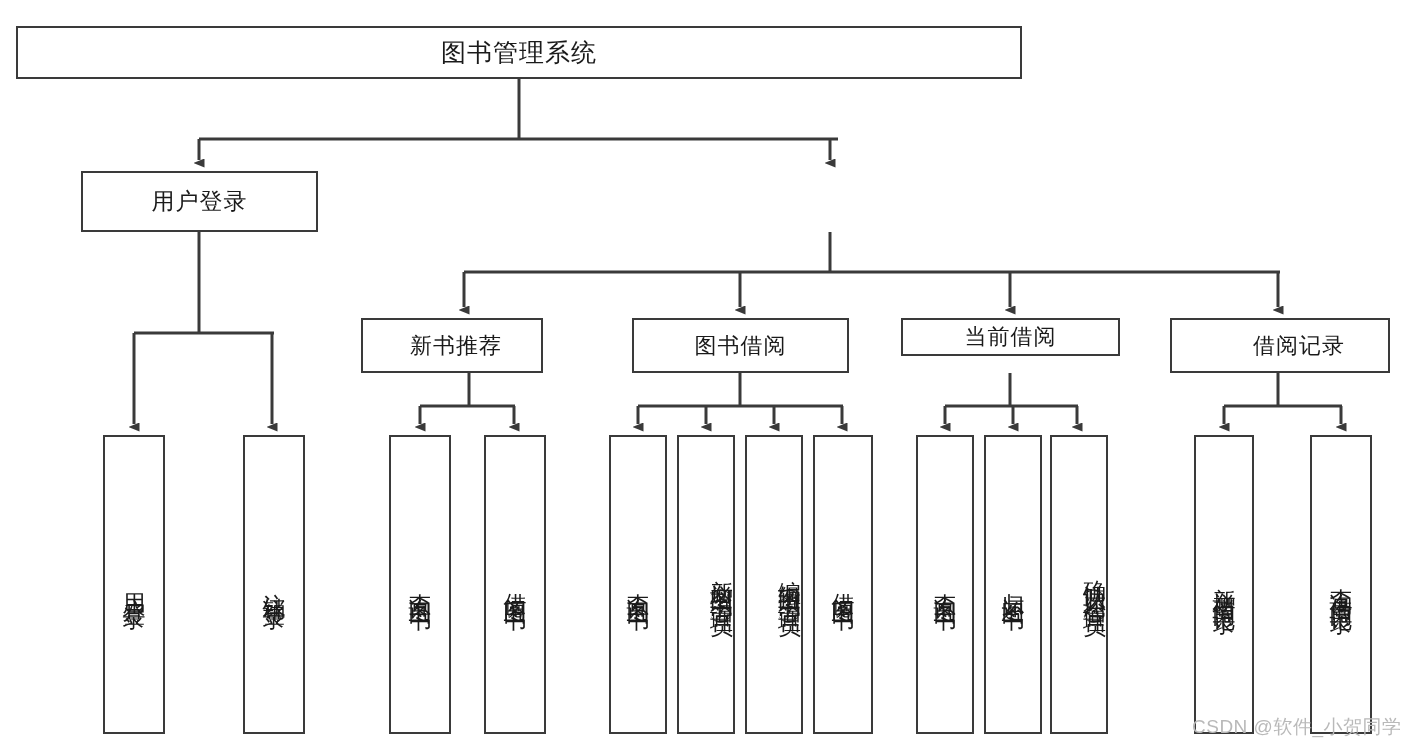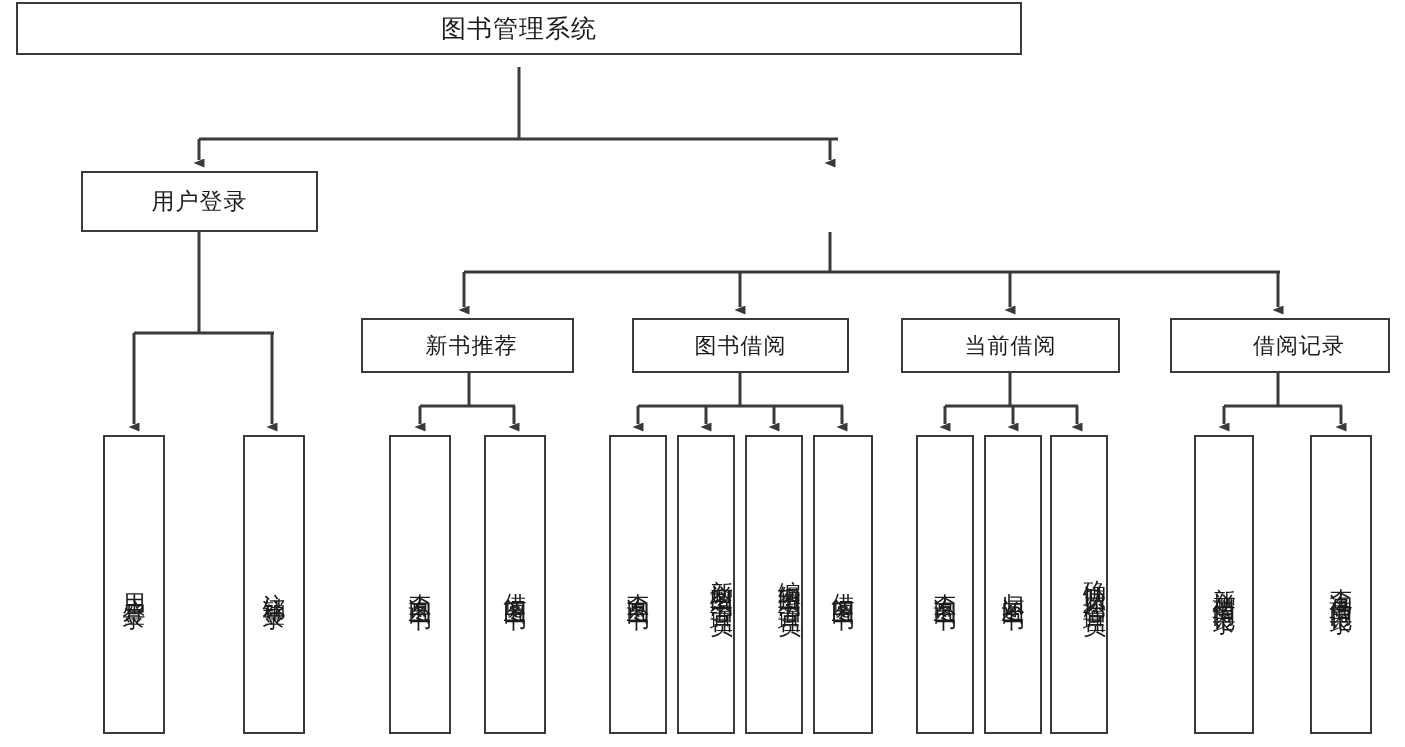--- a/index.html
+++ b/index.html
@@ -123,41 +123,42 @@
       <path d="M1077,406 L1077,424" marker-end="url(#arrow)"></path>
     </g>
     <g stroke="#3a3a3a" stroke-width="3" fill="none">
       <path d="M1278,373 L1278,406"></path>
       <path d="M1224,406 L1342,406"></path>
       <path d="M1224,406 L1224,424" marker-end="url(#arrow)"></path>
       <path d="M1341,406 L1341,424" marker-end="url(#arrow)"></path>
     </g>
   </svg>
 
-  <div class="node root" style="left:16px; top:2px; width:1006px; height:53px;">图书管理系统</div>
+  <div class="node root" style="left:16px; top:26px; width:1006px; height:53px;">图书管理系统</div>
 
   <div class="node lvl2" style="left:81px; top:171px; width:237px; height:61px;">用户登录</div>
 
-  <div class="node lvl3" style="left:361px; top:318px; width:213px; height:55px;padding-left:8px;">新书推荐</div>
+  <div class="node lvl3" style="left:361px; top:318px; width:182px; height:55px;padding-left:8px;">新书推荐</div>
   <div class="node lvl3" style="left:632px; top:318px; width:217px; height:55px;font-family:Liberation Mono, monospace;">图书借阅</div>
-  <div class="node lvl3" style="left:901px; top:318px; width:219px; height:55px;">当前借阅</div>
+  <div class="node lvl3" style="left:901px; top:318px; width:219px; height:38px;">当前借阅</div>
   <div class="node lvl3" style="left:1170px; top:318px; width:220px; height:55px;padding-left:38px;">借阅记录</div>
 
   <div class="node leaf" style="left:103px; top:435px; width:62px; height:299px;">用户登录</div>
   <div class="node leaf" style="left:243px; top:435px; width:62px; height:299px;">注销登录</div>
 
   <div class="node leaf" style="left:389px; top:435px; width:62px; height:299px;">查询图书</div>
   <div class="node leaf" style="left:484px; top:435px; width:62px; height:299px;">借阅图书</div>
 
   <div class="node leaf" style="left:609px; top:435px; width:58px; height:299px;">查询图书</div>
   <div class="node leaf top-aligned" style="left:677px; top:435px; width:58px; height:299px;">新增图书（管理员）</div>
   <div class="node leaf top-aligned" style="left:745px; top:435px; width:58px; height:299px;">编辑图书（管理员）</div>
   <div class="node leaf" style="left:813px; top:435px; width:60px; height:299px;">借阅图书</div>
 
   <div class="node leaf" style="left:916px; top:435px; width:58px; height:299px;">查询图书</div>
   <div class="node leaf" style="left:984px; top:435px; width:58px; height:299px;">归还图书</div>
   <div class="node leaf top-aligned" style="left:1050px; top:435px; width:58px; height:299px;">确认归还（管理员）</div>
 
   <div class="node leaf" style="left:1194px; top:435px; width:60px; height:299px;">新增借阅记录</div>
   <div class="node leaf" style="left:1310px; top:435px; width:62px; height:299px;">查询借阅记录</div>
 
+  <div class="watermark" style="left:1192px; top:714px;">CSDN @软件_小贺同学</div>
 
 </div>
 
 </body></html>

